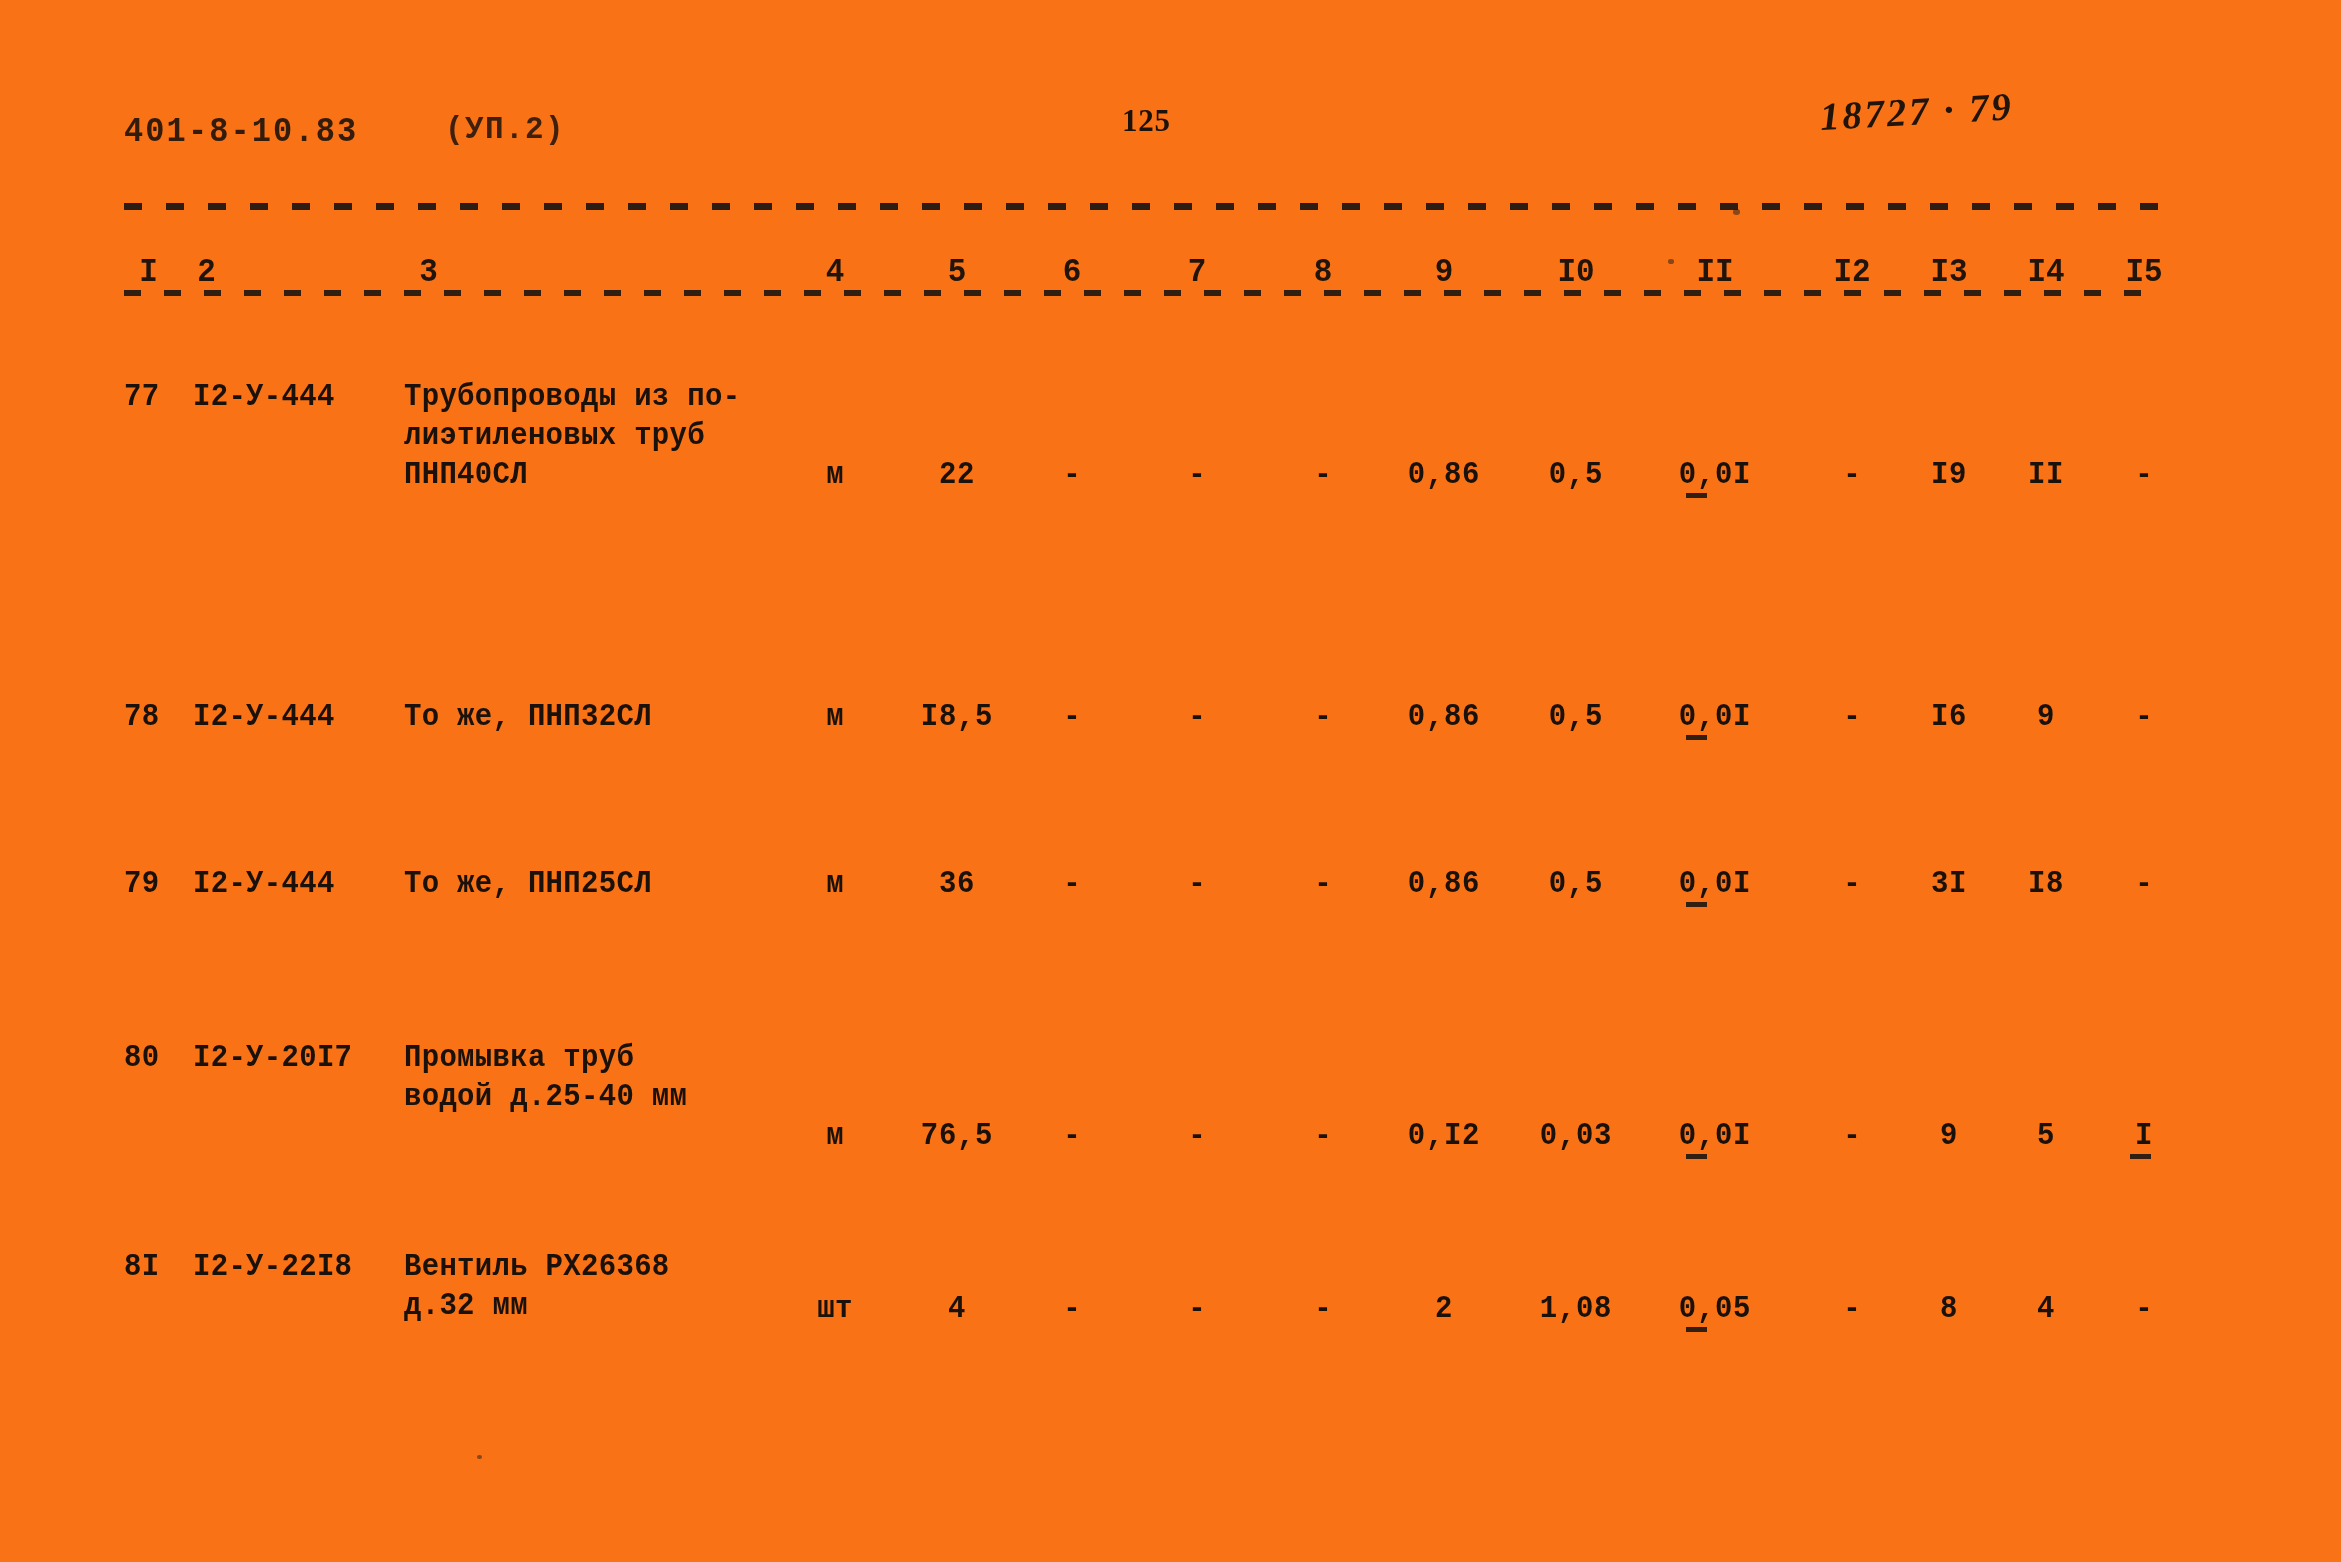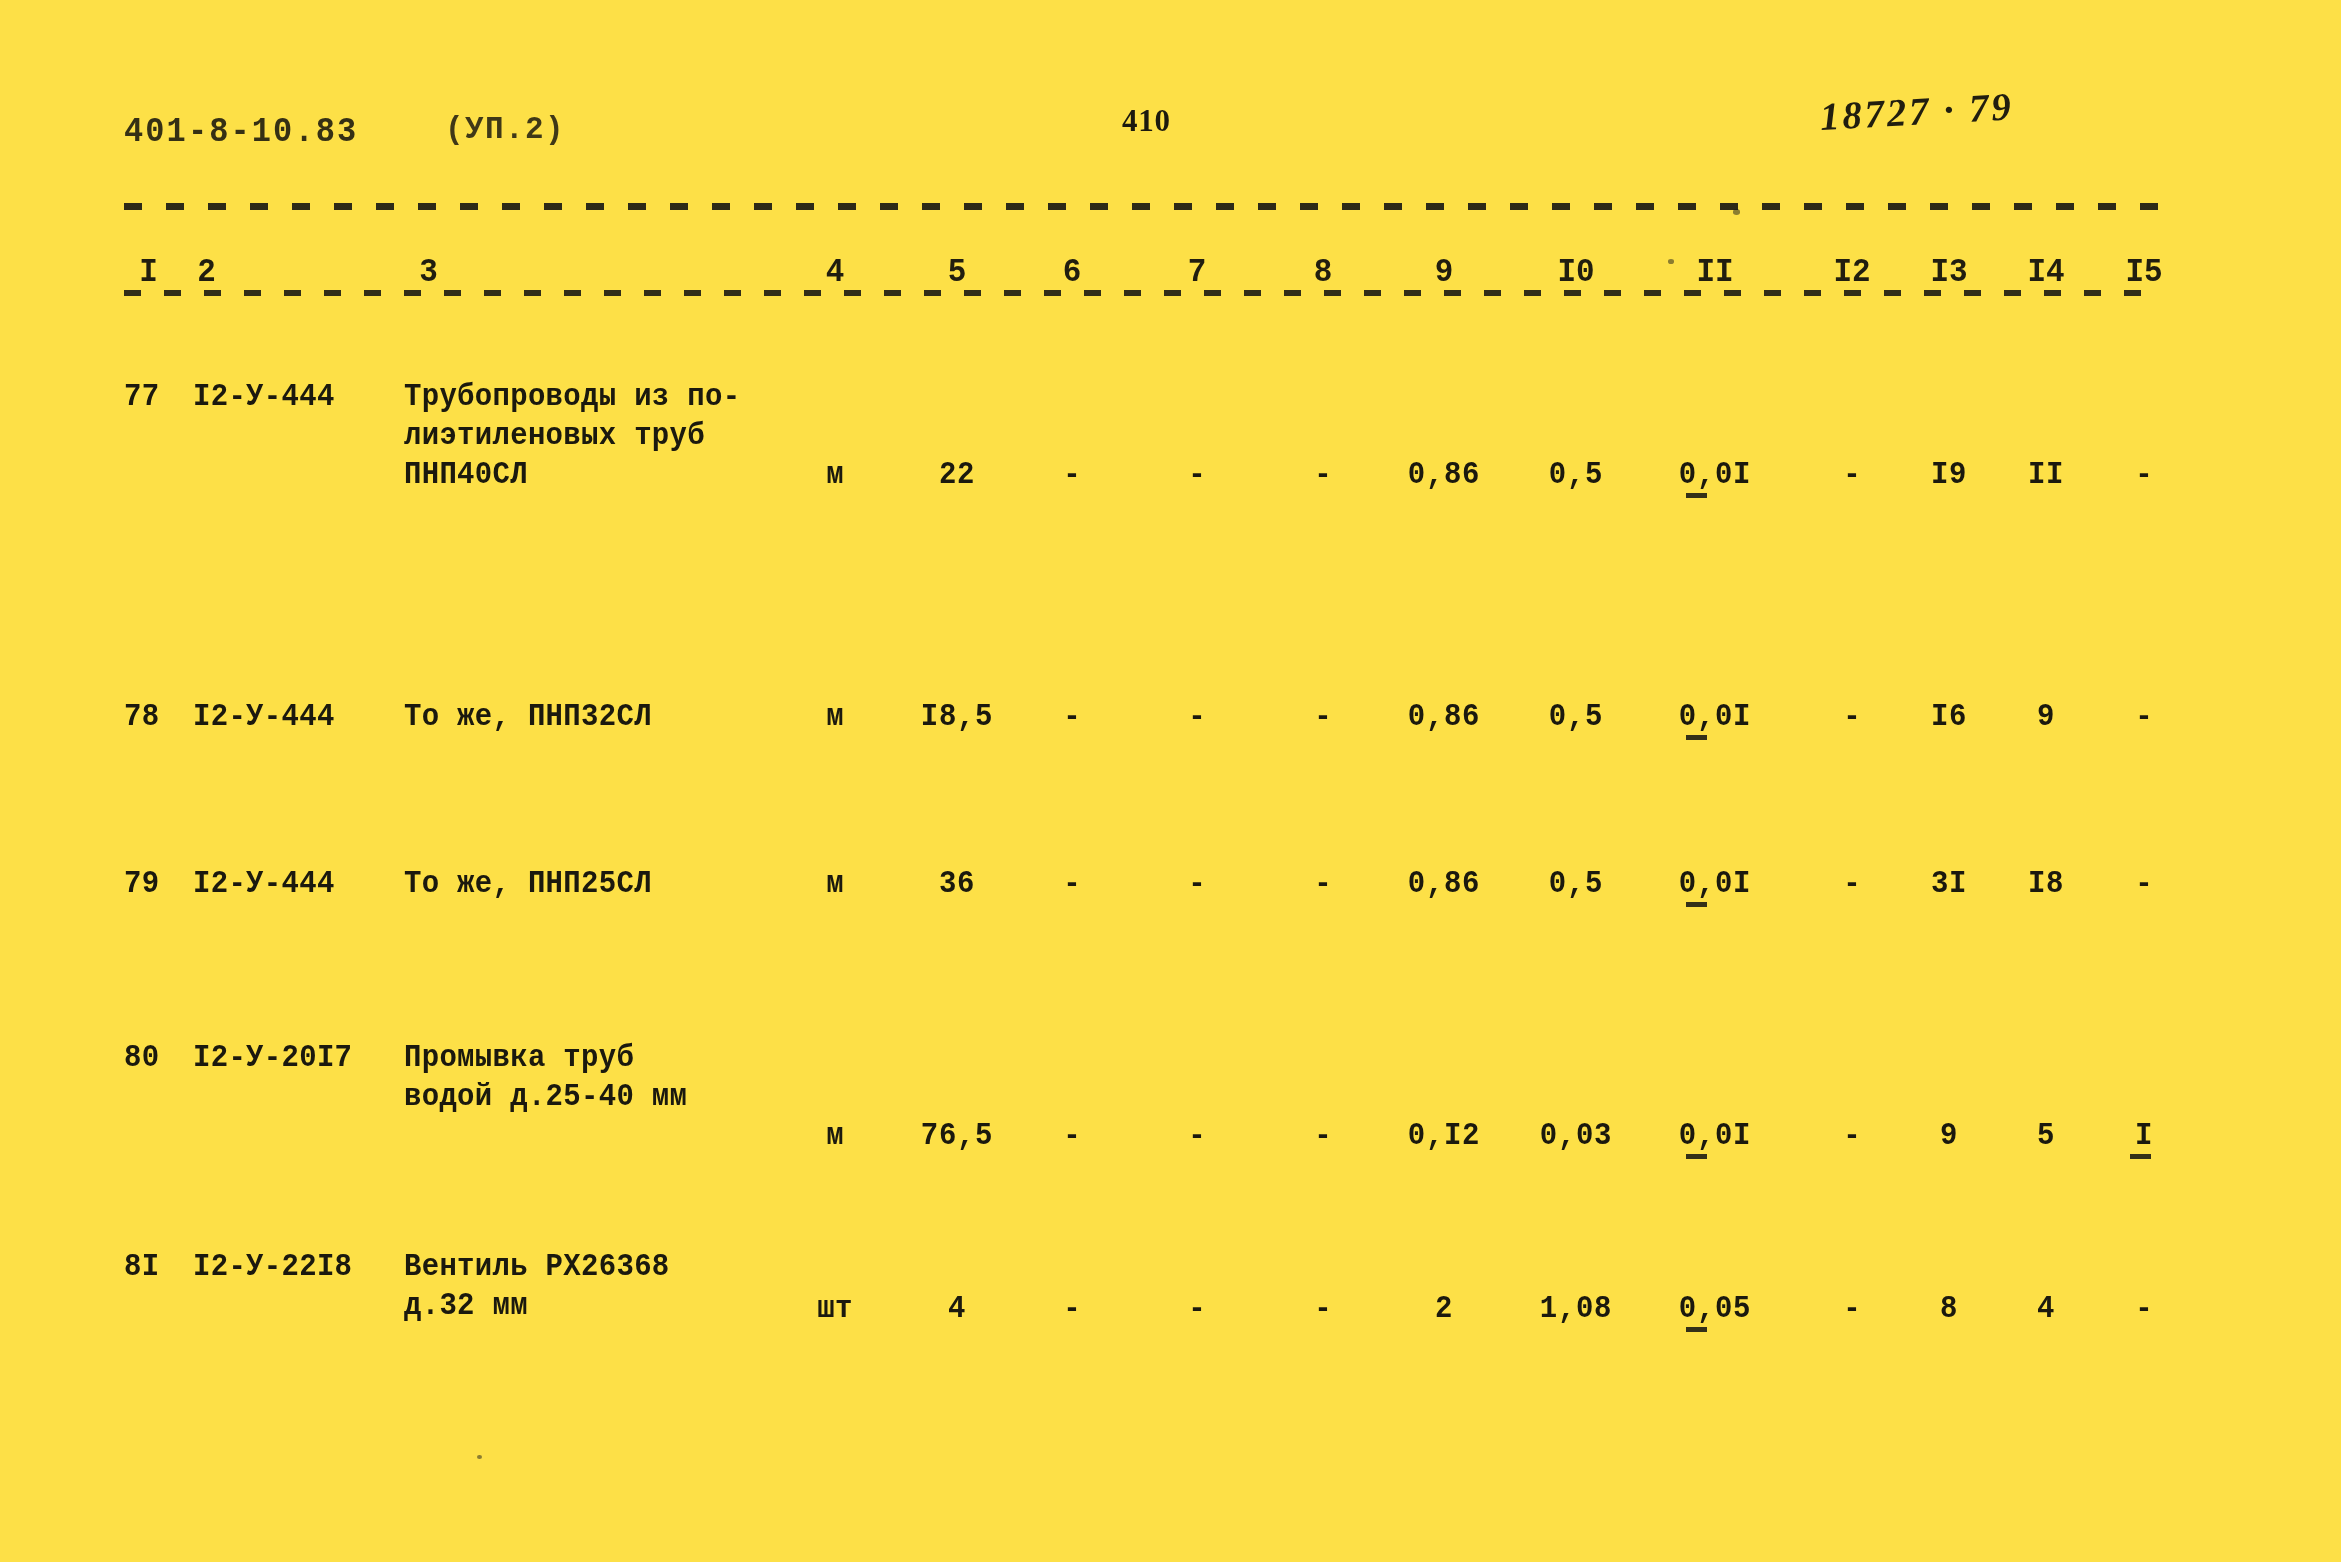--- a/index.html
+++ b/index.html
@@ -13,21 +13,21 @@
     overflow: hidden;
     font-family: "Liberation Serif", serif;
     color: #0a0a0a;
     position: relative;
   }
 
   
   #sheet {
     position: absolute;
     inset: 0;
-    background: #fde047;
+    background: #f97316;
   }
 
   
   .hdr {
     position: absolute;
     top: 111px;
     left: 0;
     width: 2342px;
     height: 63px;
   }
@@ -177,21 +177,21 @@
   }
 </style>
 </head>
 <body>
 
 <div id="sheet">
 
   <div class="hdr">
     <div class="hdr-left">401-8-10.83</div>
     <div class="hdr-paren">(УП.2)</div>
-    <div class="hdr-page">410</div>
+    <div class="hdr-page">125</div>
     <div class="hdr-hand">18727 · 79</div>
   </div>
 
   <div id="rule-top" class="dashrule"></div>
   <div class="colnum-rule"></div>
 
   <div class="colnums">
       <div class="colnum" style="left: 124px; width: 49px;">I</div>
       <div class="colnum" style="left: 182px; width: 49px;">2</div>
       <div class="colnum" style="left: 404px; width: 49px;">3</div>

